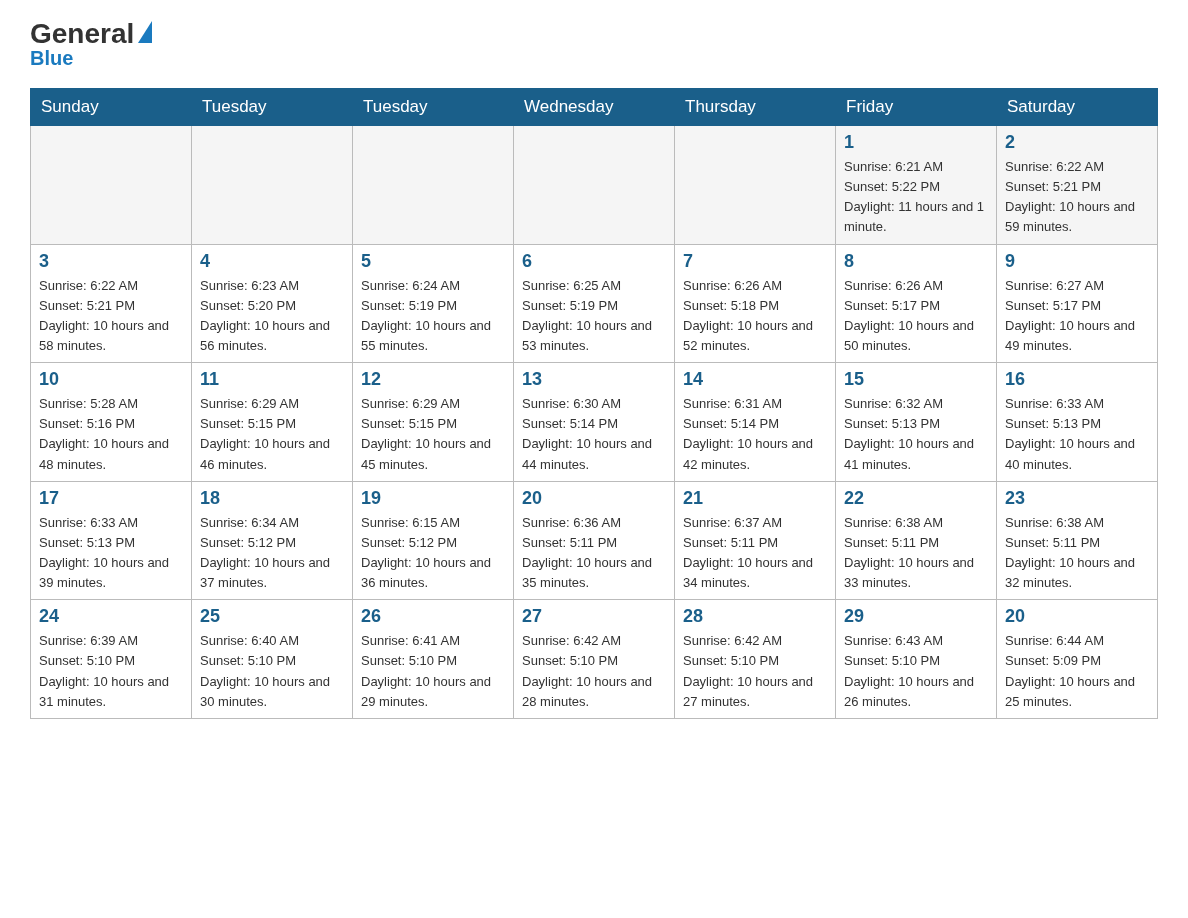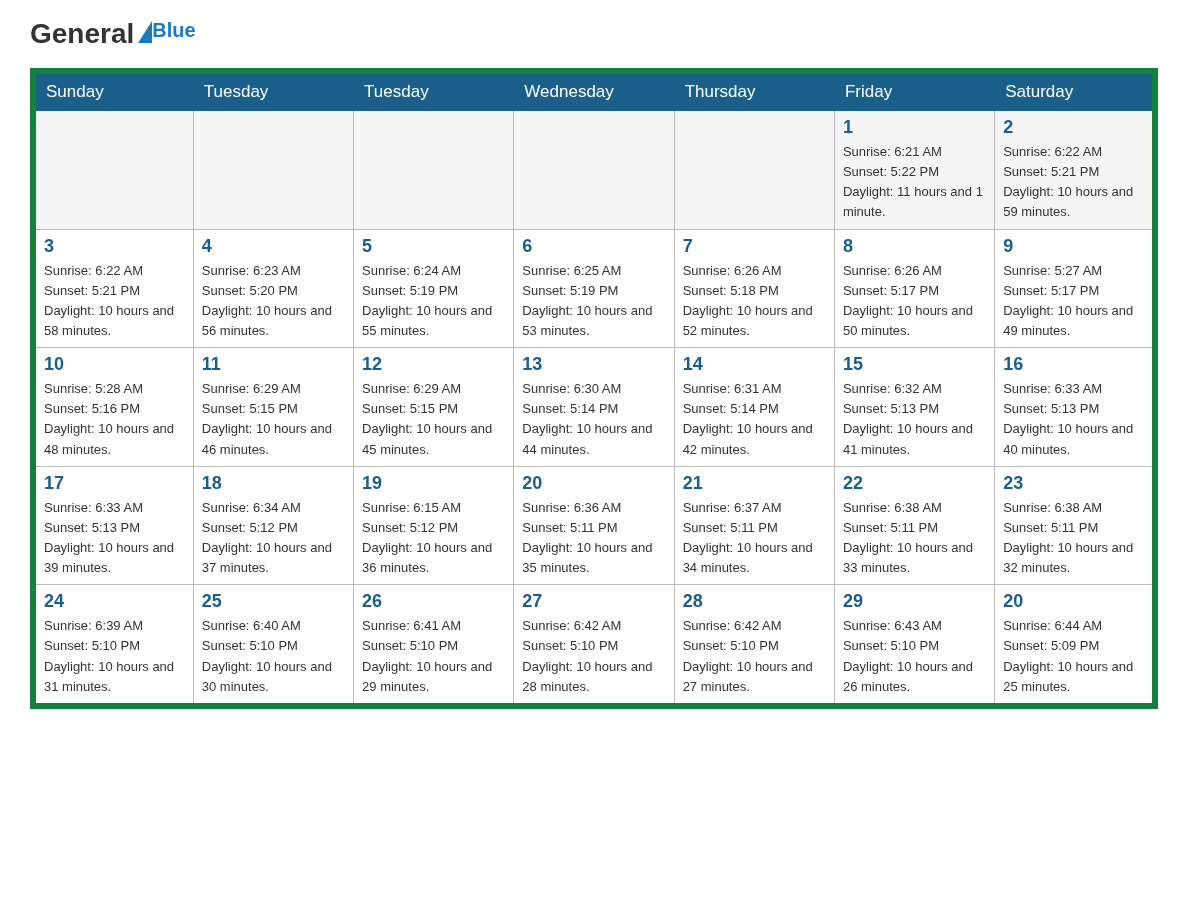--- a/index.html
+++ b/index.html
@@ -11,21 +11,21 @@
       min-height: 918px;
     }
     .header {
       display: flex;
       justify-content: space-between;
       align-items: flex-start;
       margin-bottom: 20px;
     }
     .logo {
       display: flex;
-      flex-direction: row;
+      flex-direction: column;
       align-items: flex-start;
     }
     .logo-general {
       font-size: 28px;
       font-weight: bold;
       color: #333;
       line-height: 1;
     }
     .logo-blue {
       font-size: 20px;
@@ -54,21 +54,21 @@
       line-height: 1.1;
     }
     .location-title {
       font-size: 22px;
       color: #555;
       margin-top: 4px;
     }
     .calendar {
       width: 100%;
       border-collapse: collapse;
-      border: 6px solid #15803d;
+      border: 1px solid #15803d;
     }
     .calendar th {
       background: #1a5f8a;
       color: #fff;
       font-size: 17px;
       font-weight: normal;
       padding: 8px 10px;
       text-align: left;
       border: 1px solid #1a5f8a;
     }
@@ -188,21 +188,21 @@
         </td>
         <td>
           <span class="day-number">8</span>
           <div class="day-info">Sunrise: 6:26 AM
 Sunset: 5:17 PM
 Daylight: 10 hours
 and 50 minutes.</div>
         </td>
         <td>
           <span class="day-number">9</span>
-          <div class="day-info">Sunrise: 5:27 AM
+          <div class="day-info">Sunrise: 6:27 AM
 Sunset: 5:17 PM
 Daylight: 10 hours
 and 49 minutes.</div>
         </td>
       </tr>
       <tr class="week-row">
         <td>
           <span class="day-number">10</span>
           <div class="day-info">Sunrise: 5:28 AM
 Sunset: 5:16 PM

